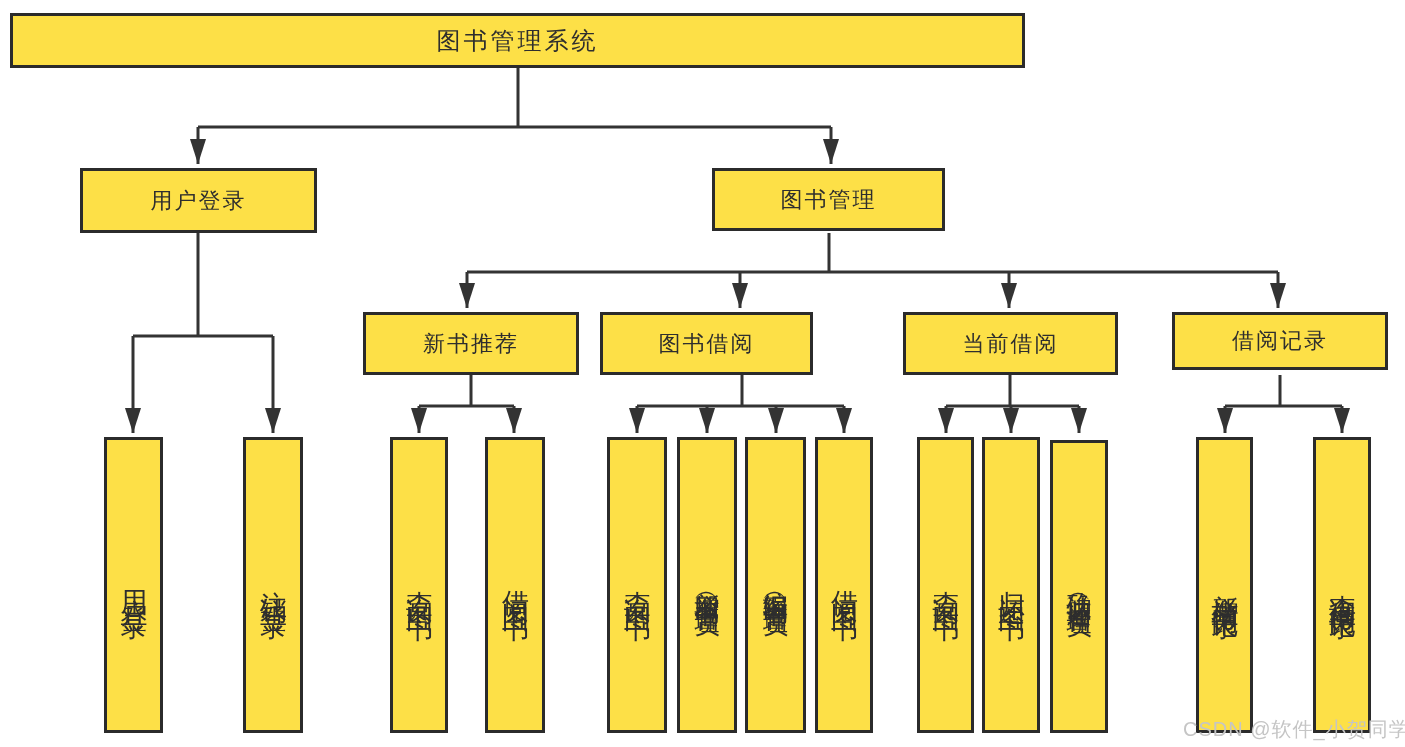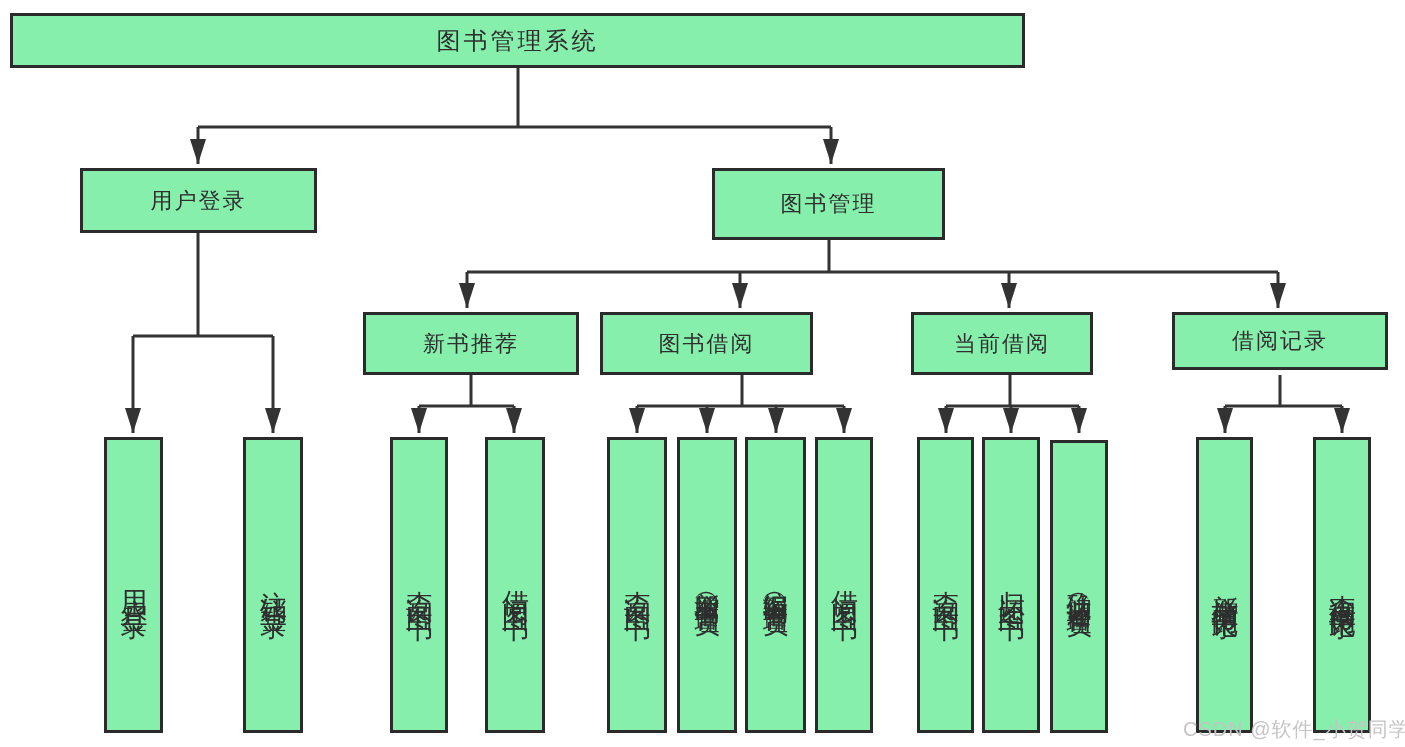--- a/index.html
+++ b/index.html
@@ -14,21 +14,21 @@
   .wires {
     position: absolute;
     left: 0; top: 0;
     width: 1405px; height: 747px;
     z-index: 1;
   }
   .box {
     position: absolute;
     box-sizing: border-box;
     border: 3px solid #2b2b2b;
-    background: #86efac;
+    background: #fde047;
     color: #2e2e2e;
     display: flex;
     align-items: center;
     justify-content: center;
     z-index: 2;
     font-family: Liberation Serif, serif;
   }
   .hbox { font-size: 22px; letter-spacing: 2px; white-space: nowrap; }
   .title { font-size: 24px; letter-spacing: 3px; }
   .vbox {
@@ -90,25 +90,25 @@
       <path d="M1011,406 V433" marker-end="url(#ah)"></path>
       <path d="M1079,406 V433" marker-end="url(#ah)"></path>
       <path d="M1225,406 V433" marker-end="url(#ah)"></path>
       <path d="M1342,406 V433" marker-end="url(#ah)"></path>
     </g>
   </svg>
 
   <div class="box hbox title" style="left:10px; top:13px; width:1015px; height:55px;">图书管理系统</div>
 
   <div class="box hbox" style="left:80px; top:168px; width:237px; height:65px;">用户登录</div>
-  <div class="box hbox" style="left:712px; top:168px; width:233px; height:72px;">图书管理</div>
+  <div class="box hbox" style="left:712px; top:168px; width:233px; height:63px;">图书管理</div>
 
   <div class="box hbox" style="left:363px; top:312px; width:216px; height:63px;">新书推荐</div>
   <div class="box hbox" style="left:600px; top:312px; width:213px; height:63px;">图书借阅</div>
-  <div class="box hbox" style="left:903px; top:312px; width:182px; height:63px;margin-left:8px;">当前借阅</div>
+  <div class="box hbox" style="left:903px; top:312px; width:215px; height:63px;">当前借阅</div>
   <div class="box hbox" style="left:1172px; top:312px; width:216px; height:58px;">借阅记录</div>
 
   <div class="box vbox" style="left:104px; top:437px; width:59px; height:296px;">用户登录</div>
   <div class="box vbox" style="left:243px; top:437px; width:60px; height:296px;">注销登录</div>
 
   <div class="box vbox" style="left:390px; top:437px; width:58px; height:296px;">查询图书</div>
   <div class="box vbox" style="left:485px; top:437px; width:60px; height:296px;">借阅图书</div>
 
   <div class="box vbox" style="left:607px; top:437px; width:60px; height:296px;">查询图书</div>
   <div class="box vbox v9" style="left:677px; top:437px; width:60px; height:296px;">新增图书（管理员）</div>

